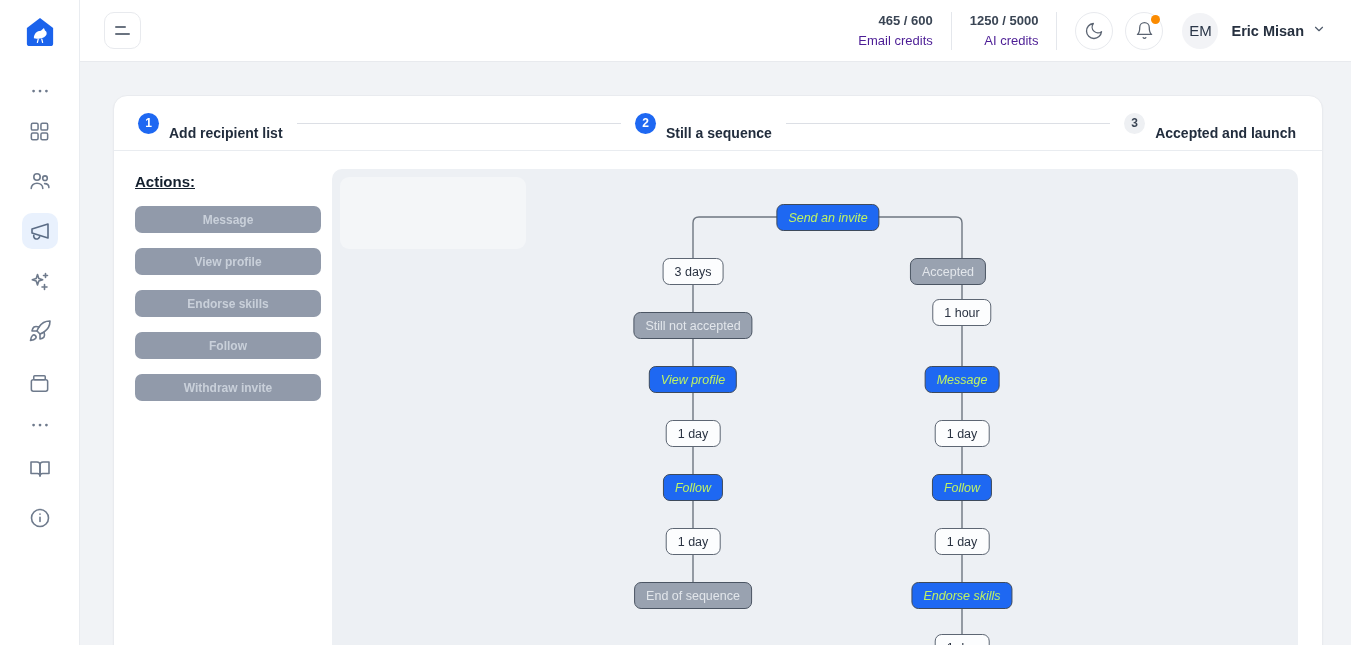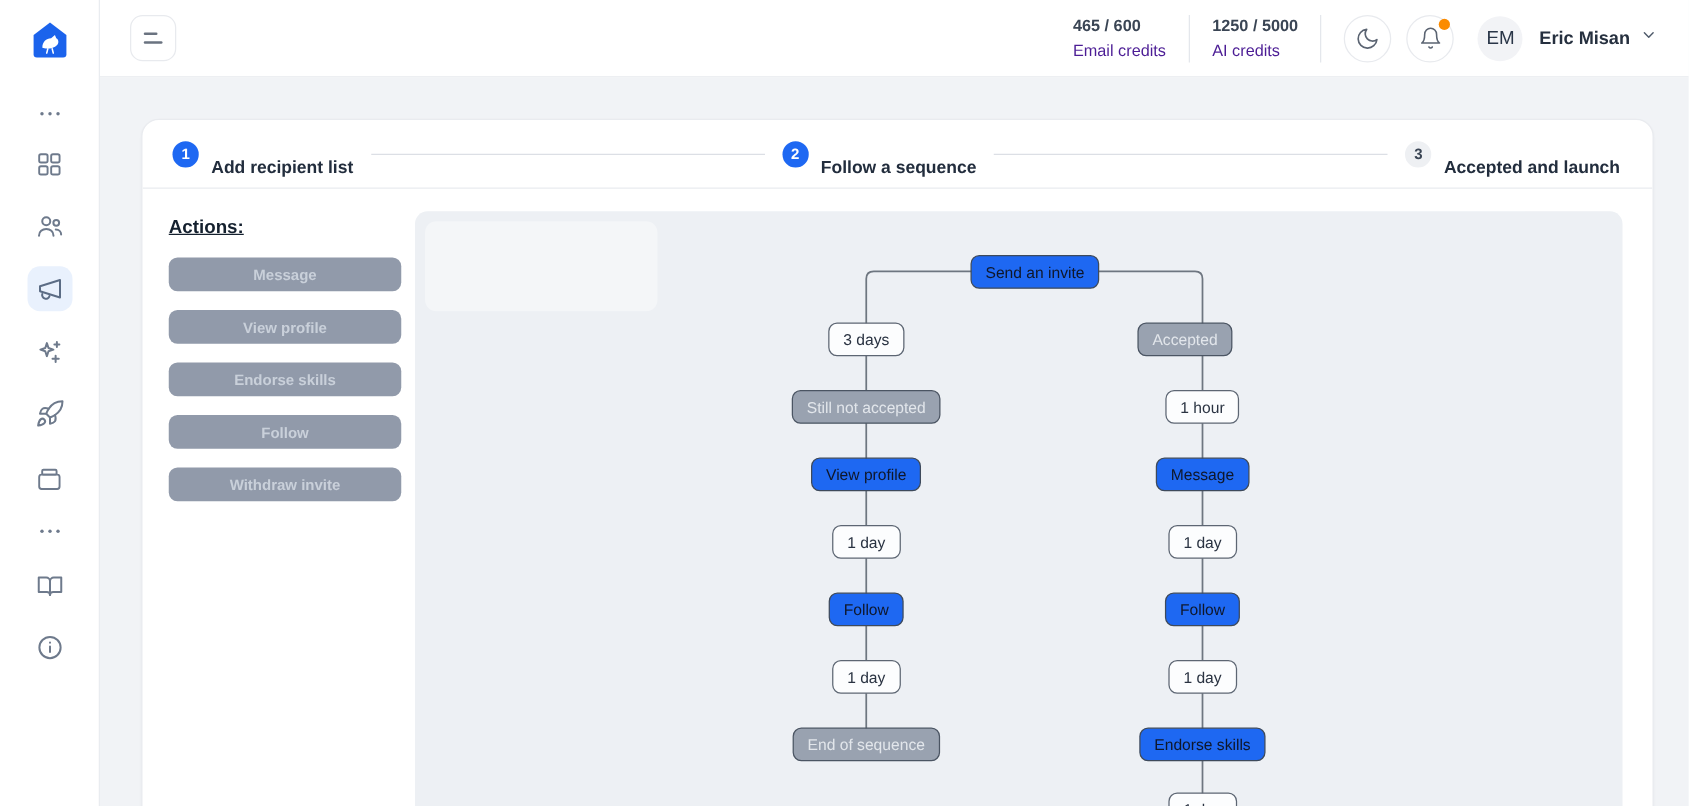--- a/index.html
+++ b/index.html
@@ -16,21 +16,21 @@
   .side-item .dots circle { fill:currentColor; stroke:none; }
 
   
   .right-col { flex:1; display:flex; flex-direction:column; height:100%; }
   .topbar { height:62px; min-height:62px; background:#fff; border-bottom:1px solid #e8eaee; display:flex; align-items:center; padding:0 25px 0 24px; }
   .hamburger { width:37px; height:37px; border:1px solid #e8eaee; background:#fff; border-radius:10px; display:flex; flex-direction:column; align-items:center; justify-content:center; gap:5px; cursor:pointer; }
   .hamburger i { display:block; height:2px; border-radius:2px; background:#6a7380; }
   .hamburger .l1 { width:11px; margin-right:4px; }
   .hamburger .l2 { width:15px; }
   .top-spacer { flex:1; }
-  .credit { line-height:1.5; }
+  .credit { text-align:right; line-height:1.5; }
   .credit .val { font-size:13px; font-weight:600; color:#3a4554; }
   .credit .lbl { font-size:13px; color:#4c1d95; }
   .vdiv { width:1px; height:38px; background:#e4e7ec; margin:0 18px; }
   .icon-btn { width:38px; height:38px; border-radius:50%; border:1px solid #e8eaee; background:#fff; display:flex; align-items:center; justify-content:center; cursor:pointer; position:relative; color:#5b6472; }
   .icon-btn + .icon-btn { margin-left:12px; }
   .icon-btn svg { stroke:currentColor; fill:none; stroke-width:1.6; stroke-linecap:round; stroke-linejoin:round; }
   .badge-dot { position:absolute; top:2px; right:2px; width:9px; height:9px; border-radius:50%; background:#fb8b00; }
   .avatar { width:36px; height:36px; border-radius:50%; background:#f2f3f6; color:#2a3648; font-size:15px; display:flex; align-items:center; justify-content:center; margin:0 13px 0 19px; cursor:pointer; }
   .user-name { font-size:14.5px; font-weight:700; color:#26303f; margin-right:8px; cursor:pointer; }
   .chev svg { stroke:#4e5a6a; fill:none; stroke-width:2; stroke-linecap:round; stroke-linejoin:round; }
@@ -53,21 +53,21 @@
   .actions-panel { width:206px; min-width:206px; padding:22px 0 0 21px; }
   .actions-title { font-size:15px; font-weight:700; color:#14202e; margin-bottom:16px;text-decoration:underline; }
   .action-btn { display:block; width:186px; height:27px; margin-bottom:15px; border:none; border-radius:7px; background:#919aaa; color:#c9d0da; font-size:12px; font-weight:600; font-family:"Liberation Sans", sans-serif; cursor:grab; }
 
   
   .canvas { position:relative; margin:18px 0 0 12px; width:966px; height:507px; background:#edf0f4; border-radius:10px 10px 0 0; overflow:hidden; }
   .watermark { position:absolute; left:8px; top:8px; width:186px; height:72px; background:rgba(255,255,255,.38); border-radius:9px; }
   .connectors { position:absolute; inset:0; }
   .connectors path { stroke:#6e7680; stroke-width:1.4; fill:none; }
   .node { position:absolute; transform:translateX(-50%); height:27px; padding:0 11px; display:flex; align-items:center; white-space:nowrap; font-size:12.5px; border-radius:7px; border:1.4px solid #4b5563; cursor:pointer; }
-  .n-blue  { background:#1e68f2; color:#0f172a; border-color:#3e4a5b; }
+  .n-blue  { background:#1e68f2; color:#bef264; border-color:#3e4a5b;font-style:italic; }
   .n-white { background:#fcfdfe; color:#2a3342; border-color:#5d6673; }
   .n-gray  { background:#99a2b0; color:#e2e6eb; border-color:#4b5563; }
 </style>
 </head>
 <body>
 
 <div class="app">
 
   <aside class="sidebar">
     <div class="logo">
@@ -204,21 +204,21 @@
       <section class="card">
 
         <div class="stepper">
           <div class="step active">
             <span class="step-num">1</span>
             <span class="step-label">Add recipient list</span>
           </div>
           <div class="step-line"></div>
           <div class="step active">
             <span class="step-num">2</span>
-            <span class="step-label">Follow a sequence</span>
+            <span class="step-label">Still a sequence</span>
           </div>
           <div class="step-line"></div>
           <div class="step inactive">
             <span class="step-num">3</span>
             <span class="step-label">Accepted and launch</span>
           </div>
         </div>
 
         <div class="card-body">
 
@@ -236,21 +236,21 @@
 
             <svg class="connectors" width="966" height="507" viewBox="0 0 966 507">
               <path d="M496 48 H367 Q361 48 361 54 V426"></path>
               <path d="M496 48 H624 Q630 48 630 54 V485"></path>
             </svg>
 
             <div class="node n-blue" style="left:496px;top:35px">Send an invite</div>
             <div class="node n-white" style="left:361px;top:89px">3 days</div>
             <div class="node n-gray" style="left:616px;top:89px">Accepted</div>
             <div class="node n-gray" style="left:361px;top:143px">Still not accepted</div>
-            <div class="node n-white" style="left:630px;top:143px">1 hour</div>
+            <div class="node n-white" style="left:630px;top:130px">1 hour</div>
             <div class="node n-blue" style="left:361px;top:197px">View profile</div>
             <div class="node n-blue" style="left:630px;top:197px">Message</div>
             <div class="node n-white" style="left:361px;top:251px">1 day</div>
             <div class="node n-white" style="left:630px;top:251px">1 day</div>
             <div class="node n-blue" style="left:361px;top:305px">Follow</div>
             <div class="node n-blue" style="left:630px;top:305px">Follow</div>
             <div class="node n-white" style="left:361px;top:359px">1 day</div>
             <div class="node n-white" style="left:630px;top:359px">1 day</div>
             <div class="node n-gray" style="left:361px;top:413px">End of sequence</div>
             <div class="node n-blue" style="left:630px;top:413px">Endorse skills</div>

